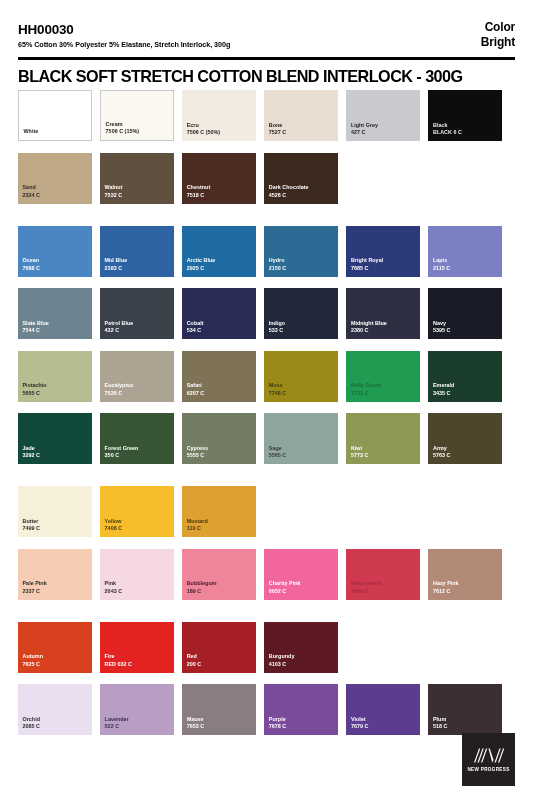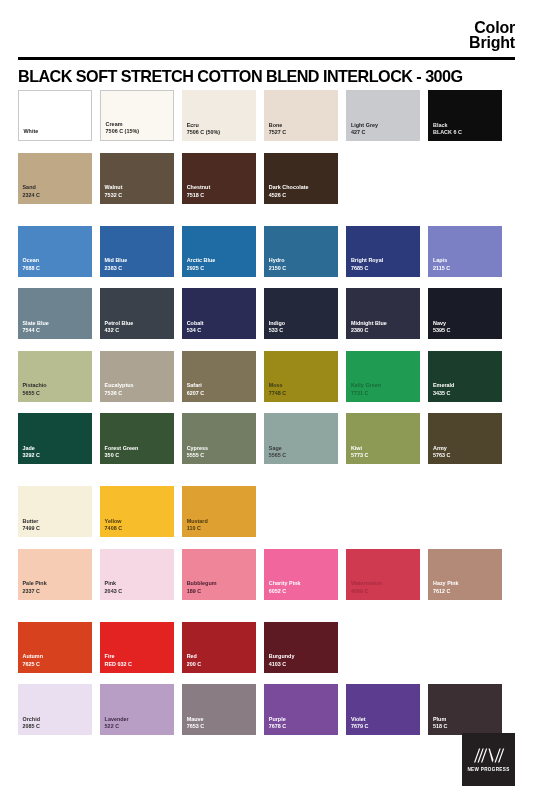--- a/index.html
+++ b/index.html
@@ -58,21 +58,21 @@
   }
 
   .header-right {
     position: absolute;
     right: 0;
     top: -2px;
     text-align: right;
   }
 
   .header-right div {
-    font-size: 16px;
+    font-size: 12px;
     font-weight: bold;
     line-height: 15px;
     letter-spacing: -0.2px;
   }
 
   .rule {
     position: absolute;
     left: 18px;
     right: 18px;
     top: 57px;
@@ -183,20 +183,22 @@
     margin-top: 3.5px;
   }
 </style>
 </head>
 <body>
 
 <div class="page">
 
   <div class="header">
     <div class="header-left">
+      <div class="sku">HH00030</div>
+      <div class="composition">65% Cotton 30% Polyester 5% Elastane, Stretch Interlock, 300g</div>
     </div>
     <div class="header-right">
       <div>Color</div>
       <div>Bright</div>
     </div>
   </div>
 
   <div class="rule"></div>
 
   <div class="title">BLACK SOFT STRETCH COTTON BLEND INTERLOCK - 300G</div>

